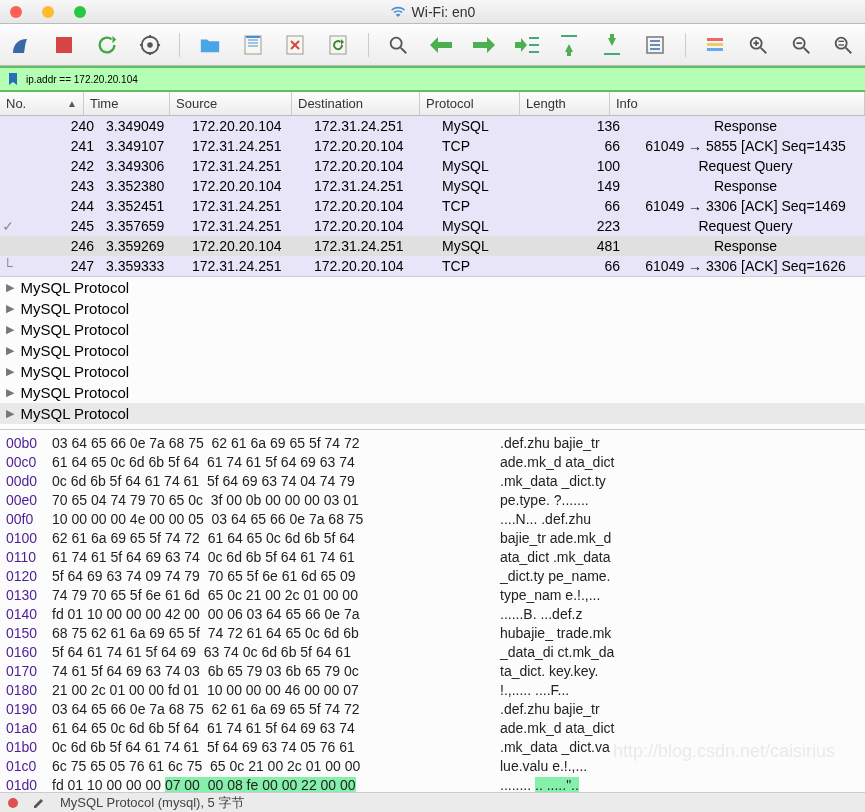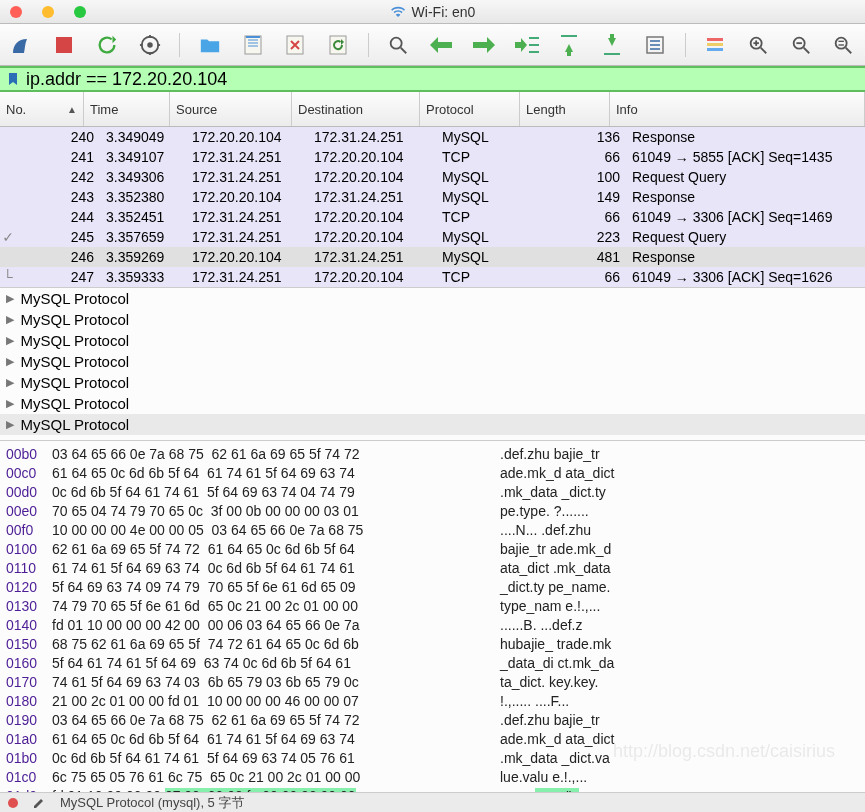--- a/index.html
+++ b/index.html
@@ -5,33 +5,33 @@
 * { margin:0; padding:0; box-sizing:border-box; font-family: "Lucida Grande", "Helvetica Neue", Arial, sans-serif; }
 body { width:865px; height:812px; background:#f0f0f0; overflow:hidden; position:relative; }
 .titlebar { height:24px; background:linear-gradient(#f7f7f7,#e7e7e7); border-bottom:1px solid #bbb; display:flex; align-items:center; padding:0 10px; gap:20px; position:relative; }
 .tb-dot { width:12px; height:12px; border-radius:50%; }
 .tb-dot.red{background:#ff5f57;} .tb-dot.yellow{background:#febc2e;} .tb-dot.green{background:#28c840;}
 .tb-title { position:absolute; left:50%; transform:translateX(-50%); display:flex; align-items:center; gap:6px; color:#333; font-size:14px;}
 .toolbar { height:42px; background:linear-gradient(#fdfdfd,#ededed); border-bottom:1px solid #bbb; display:flex; align-items:center; padding:0 8px; gap:16px;}
 .toolbar svg { display:block; }
 .tbtn { width:28px; height:28px; display:flex; align-items:center; justify-content:center; border-radius:4px;}
 .filterbar { height:26px; background:#b5ffb5; border:2px solid #5fbf5f; border-left:none; border-right:none; display:flex; align-items:center; padding:0 6px;}
-.filterbar input { flex:1; background:transparent; border:none; outline:none; font-size:18px; font-family:inherit;}
+.filterbar input { flex:1; background:transparent; border:none; outline:none; font-size:10px; font-family:inherit;}
 .bookmark-icon { width:14px; height:14px; margin-right:6px; }
-.packet-header { height:35px; background:linear-gradient(#fdfdfd,#ececec); border-bottom:1px solid #bbb; display:flex; font-size:13px; color:#333;}
+.packet-header { height:24px; background:linear-gradient(#fdfdfd,#ececec); border-bottom:1px solid #bbb; display:flex; font-size:13px; color:#333;}
 .packet-header .col { border-right:1px solid #ccc; padding:2px 6px; display:flex; align-items:center; justify-content:space-between;}
 .sort-arrow { font-size:10px; color:#555;}
 .packet-list { height:160px; overflow:hidden; background:#fff; font-family: Menlo, Consolas, monospace; font-size:14px;}
 .packet-row { display:flex; height:20px; align-items:center; }
 .packet-row .col { padding:0 6px; white-space:nowrap; overflow:hidden;}
 .packet-row.proto-mysql { background:#e7e5f7;}
 .packet-row.proto-tcp { background:#e7e5f7;}
 .packet-row.selected { background:#e0e0e0 !important;}
 .col.no{width:84px;text-align:right;} .col.time{width:86px;} .col.src{width:122px;} .col.dst{width:128px;} .col.proto{width:100px;}
-.col.len{width:90px;text-align:right;} .col.info{flex:1;}
+.col.len{width:90px;text-align:right;} .col.info{flex:1;text-align:center;}
 .row-gutter { width:16px; text-align:center; color:#888;}
 .details-pane { height:153px; background:#fcfcfc; border-top:1px solid #ccc; font-family: Menlo, Consolas, monospace; font-size:15px; overflow:hidden;}
 .detail-row { display:flex; align-items:center; height:21px; padding-left:6px; gap:6px;}
 .detail-row.sel { background:#e9e9e9;}
 .tri { color:#777; font-size:11px;}
 .hex-pane { flex:1; background:#fcfcfc; border-top:1px solid #ccc; font-family: Menlo, Consolas, monospace; font-size:14px; padding:4px 6px 0 6px; line-height:19px; white-space:pre; color:#222; overflow:hidden;}
 .hex-line { display:flex;}
 .hex-off { color:#4c1d95; width:46px;}
 .hex-bytes { width:430px;}
 .hex-ascii { margin-left:18px;}

